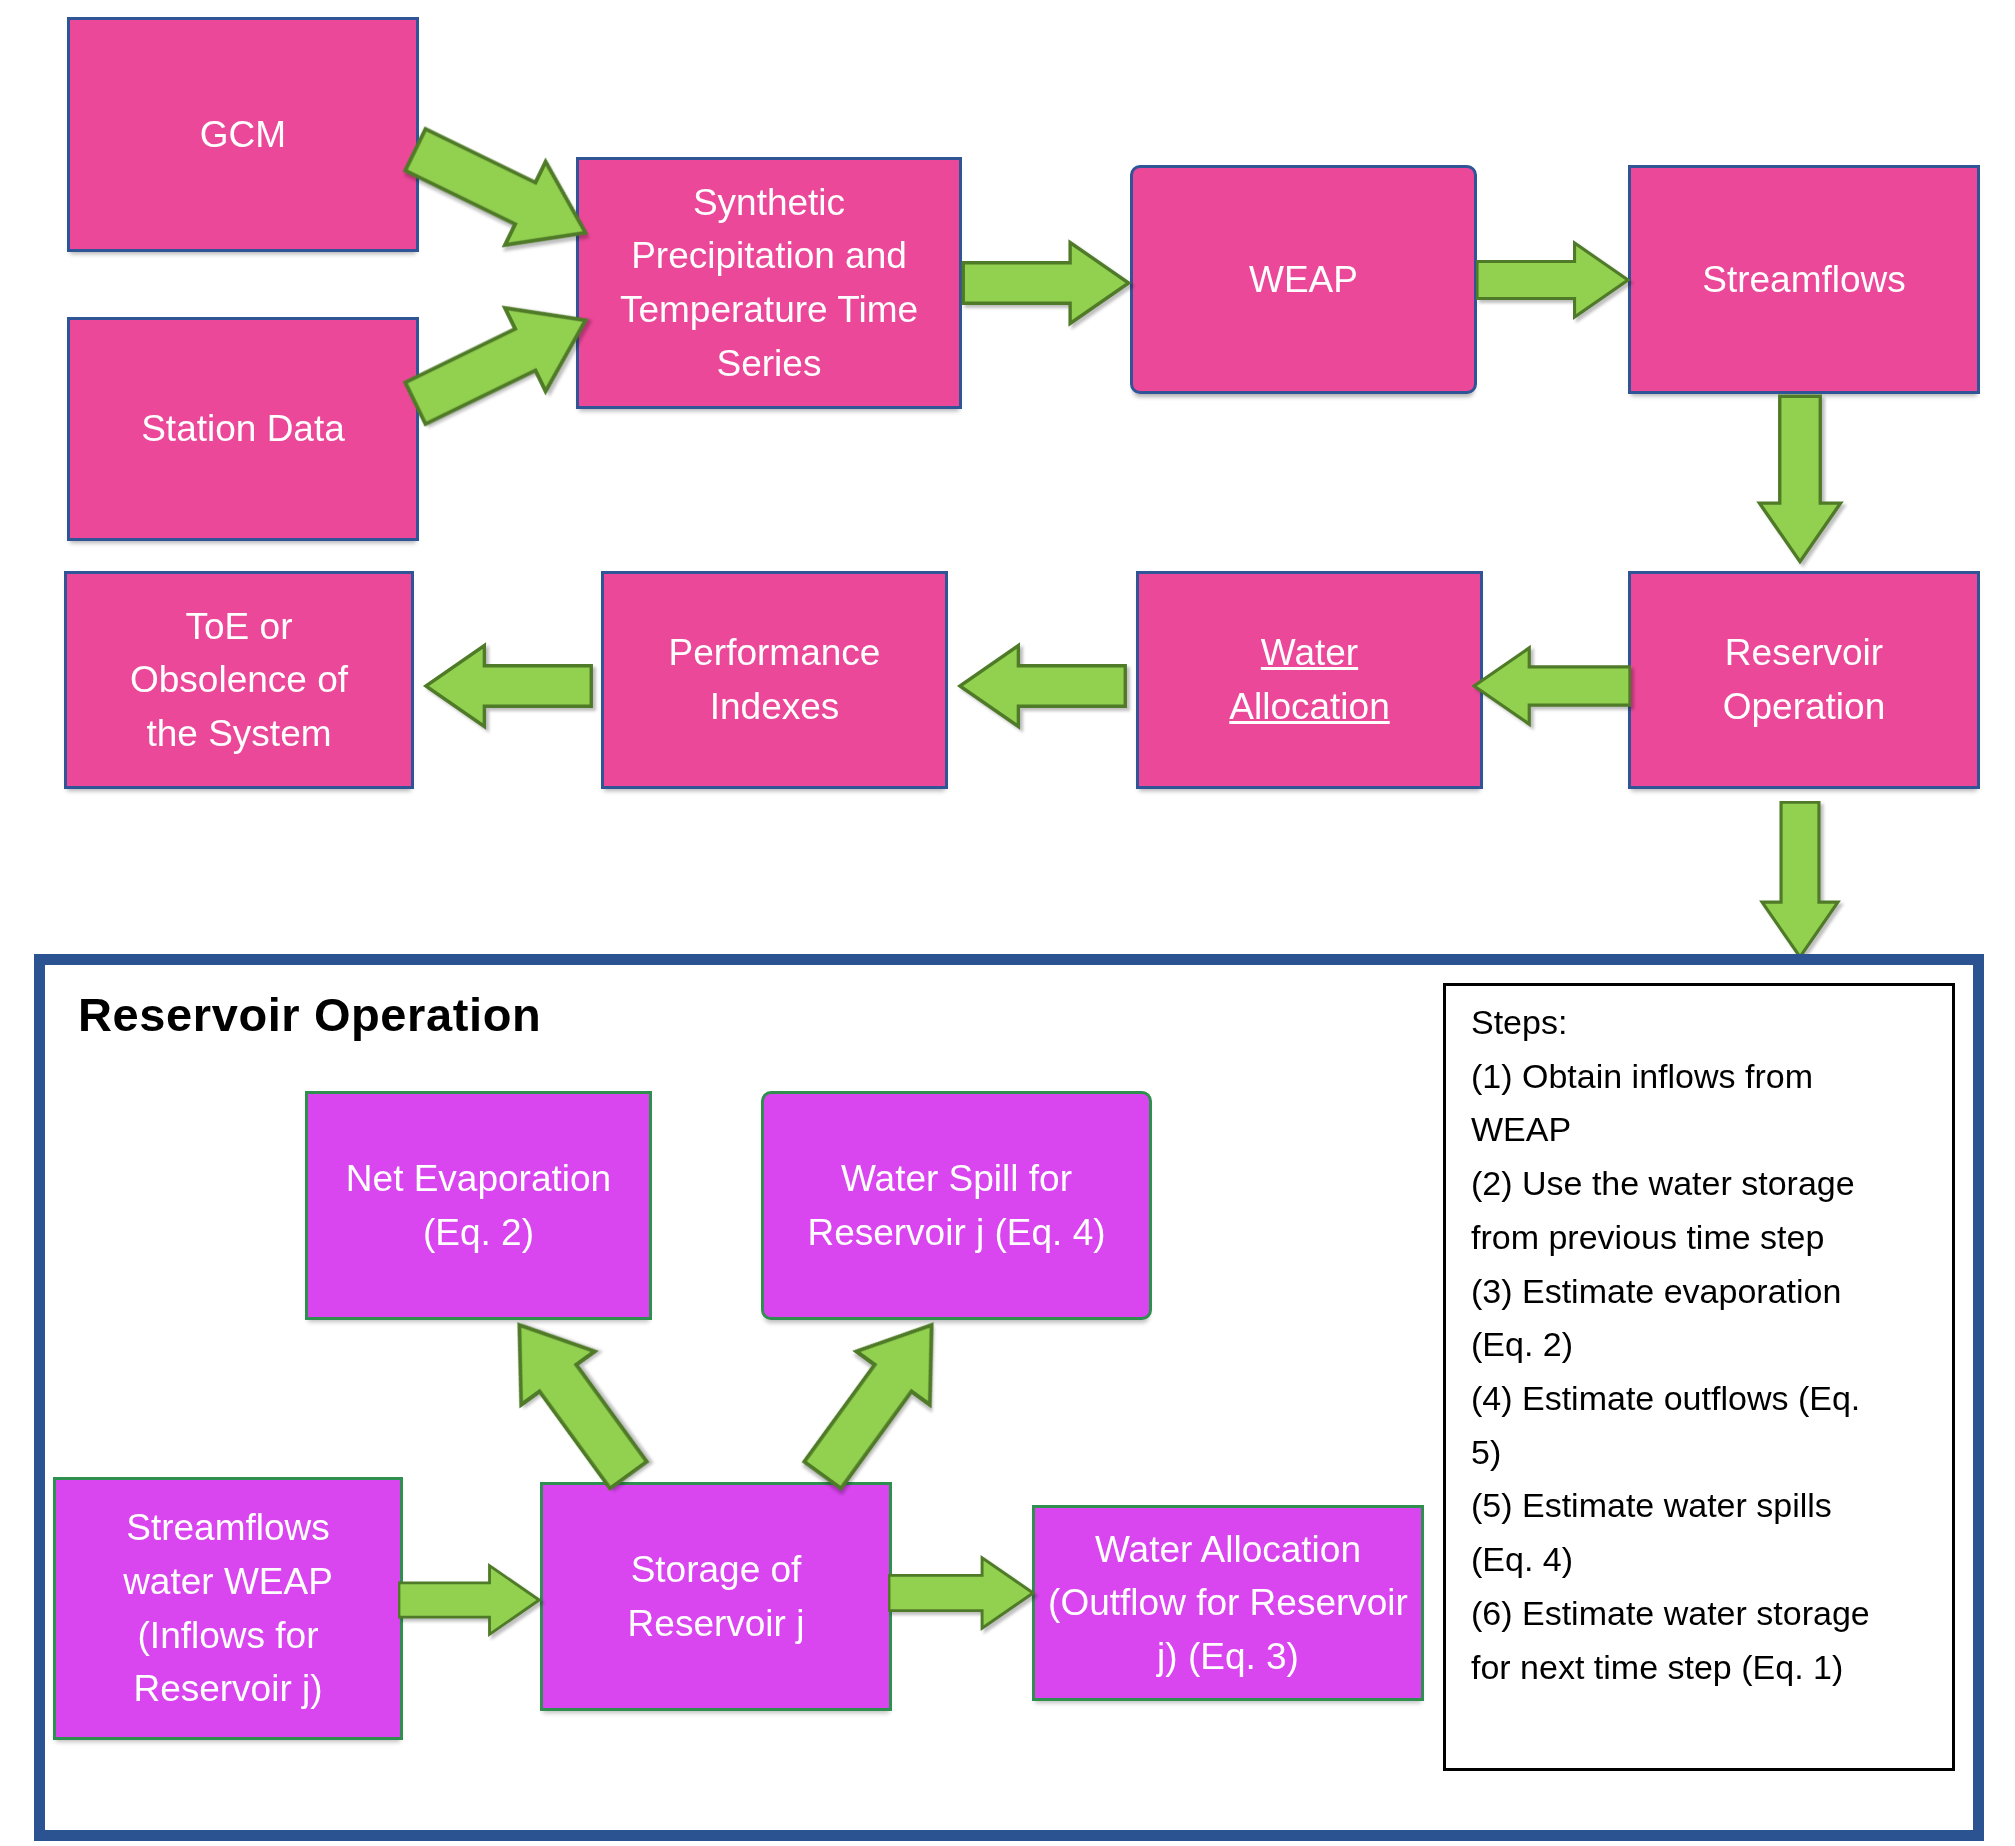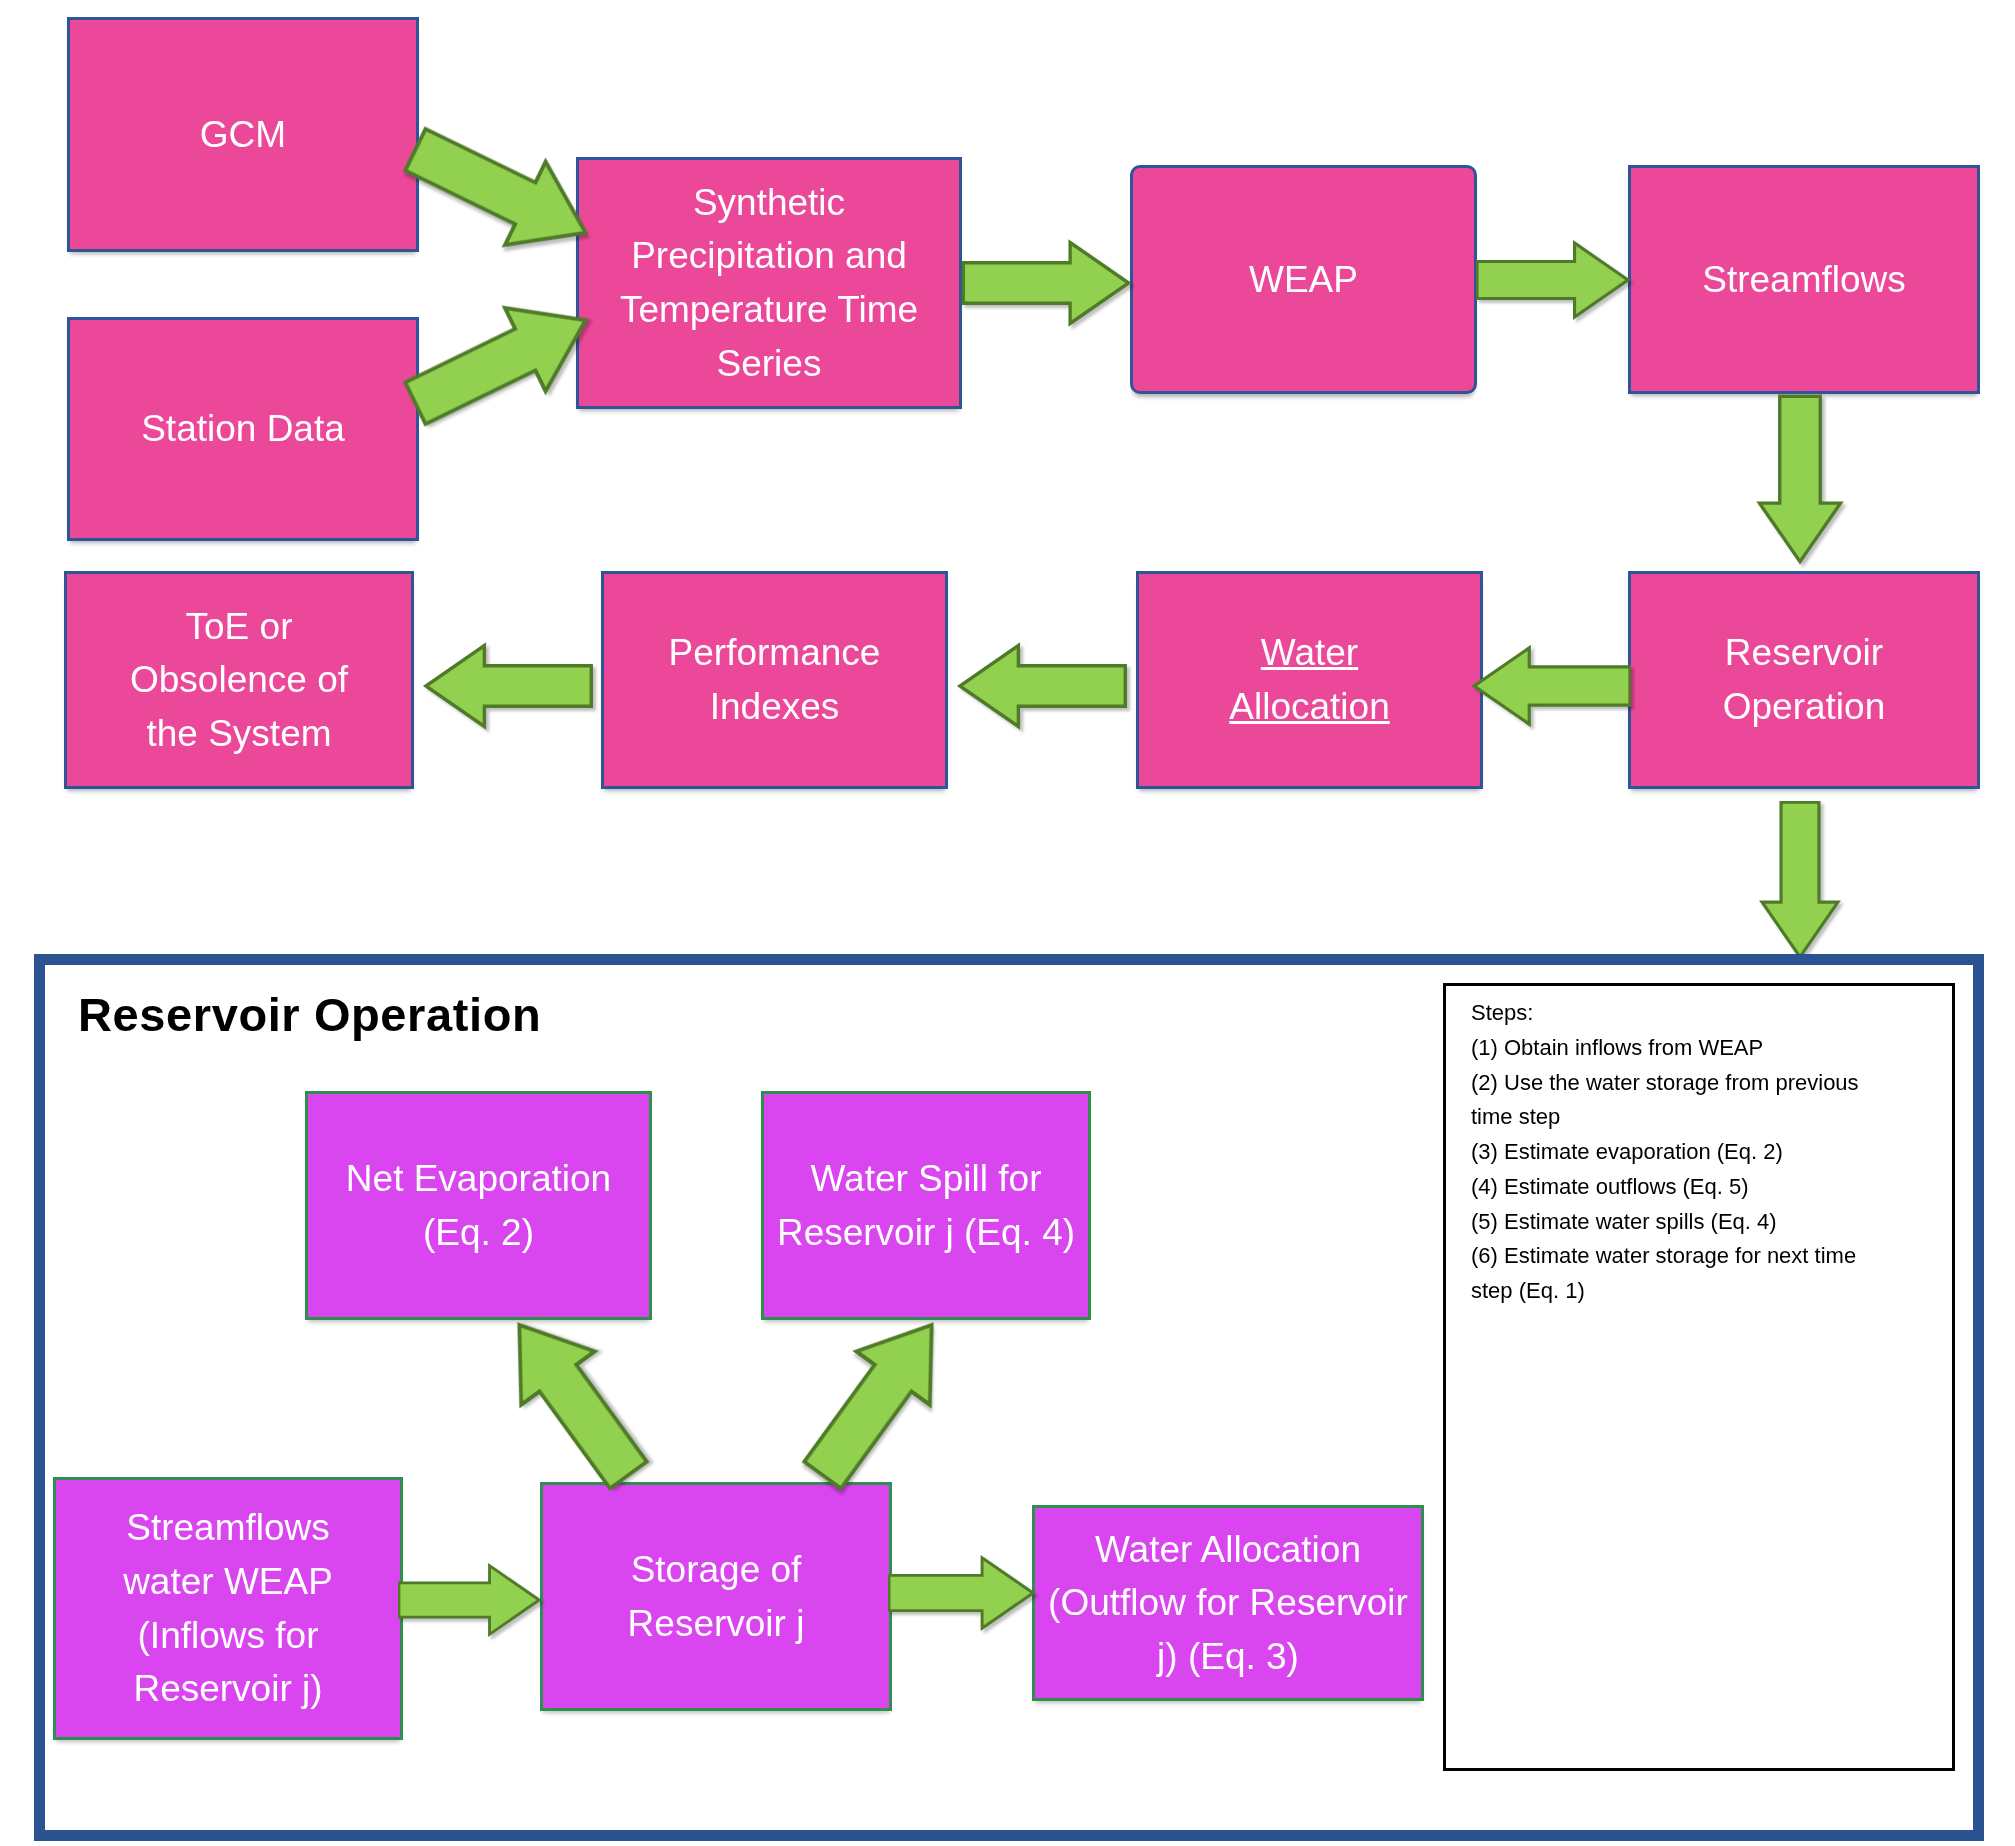--- a/index.html
+++ b/index.html
@@ -50,21 +50,21 @@
     position:absolute;
     left:1443px;top:983px;width:512px;height:788px;
     box-sizing:border-box;
     border:3.9px solid #000000;
     background:#ffffff;
     color:#000000;
     padding:10px 0 0 25px;
   }
   #steps-inner{
     width:406px;
-    font-size:22px;line-height:1.58;
+    font-size:34px;line-height:1.58;
   }
   .step-item{white-space:normal;}
 </style>
 </head>
 <body>
 
 <div id="canvas">
 
   <div class="node blue" style="left:67px;top:17px;width:352px;height:235px;">
     <span>GCM</span>
@@ -139,21 +139,21 @@
   </svg>
 
   <div id="detail-panel"></div>
 
   <div id="panel-title">Reservoir Operation</div>
 
   <div class="node green" style="left:305px;top:1091px;width:347px;height:229px;">
     <span>Net Evaporation (Eq. 2)</span>
   </div>
 
-  <div class="node green" style="left:761px;top:1091px;width:330px;height:229px;">
+  <div class="node green" style="left:761px;top:1091px;width:391px;height:229px;border-radius:10px;">
     <span>Water Spill for Reservoir j (Eq. 4)</span>
   </div>
 
   <div class="node green" style="left:53px;top:1477px;width:350px;height:263px;padding:0 45px;">
     <span>Streamflows water WEAP (Inflows for Reservoir j)</span>
   </div>
 
   <div class="node green" style="left:540px;top:1482px;width:352px;height:229px;">
     <span>Storage of Reservoir j</span>
   </div>

